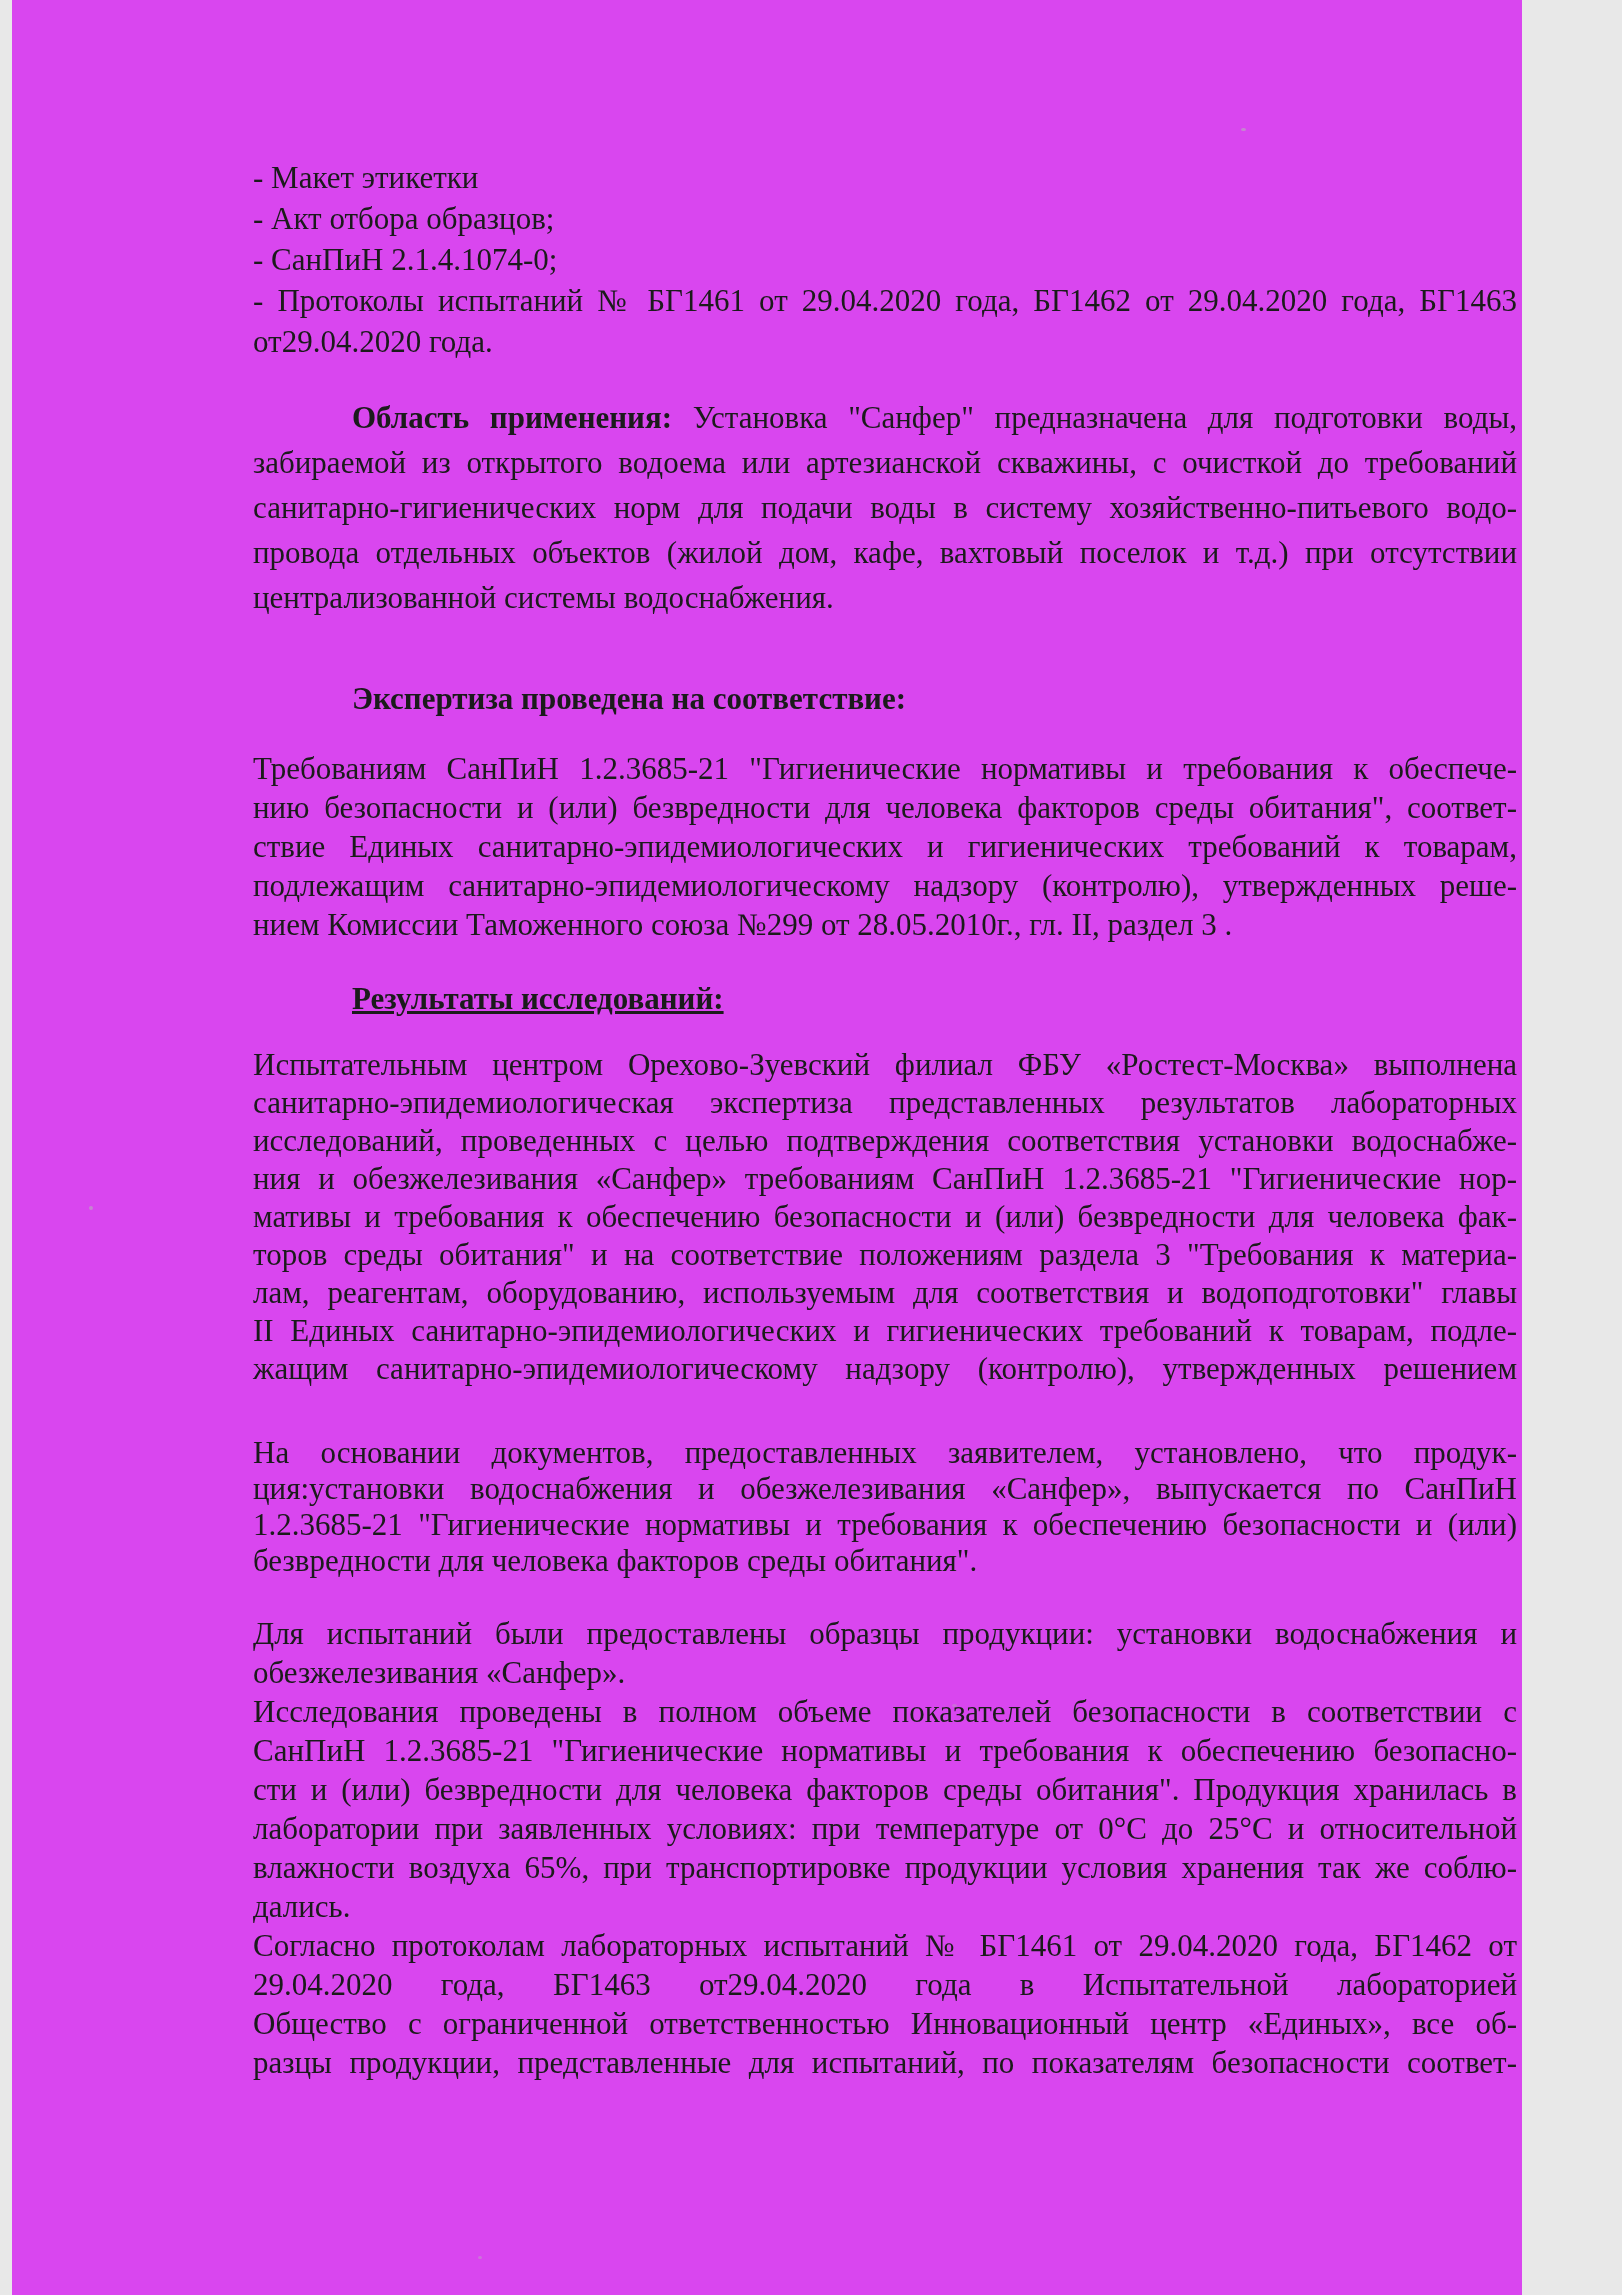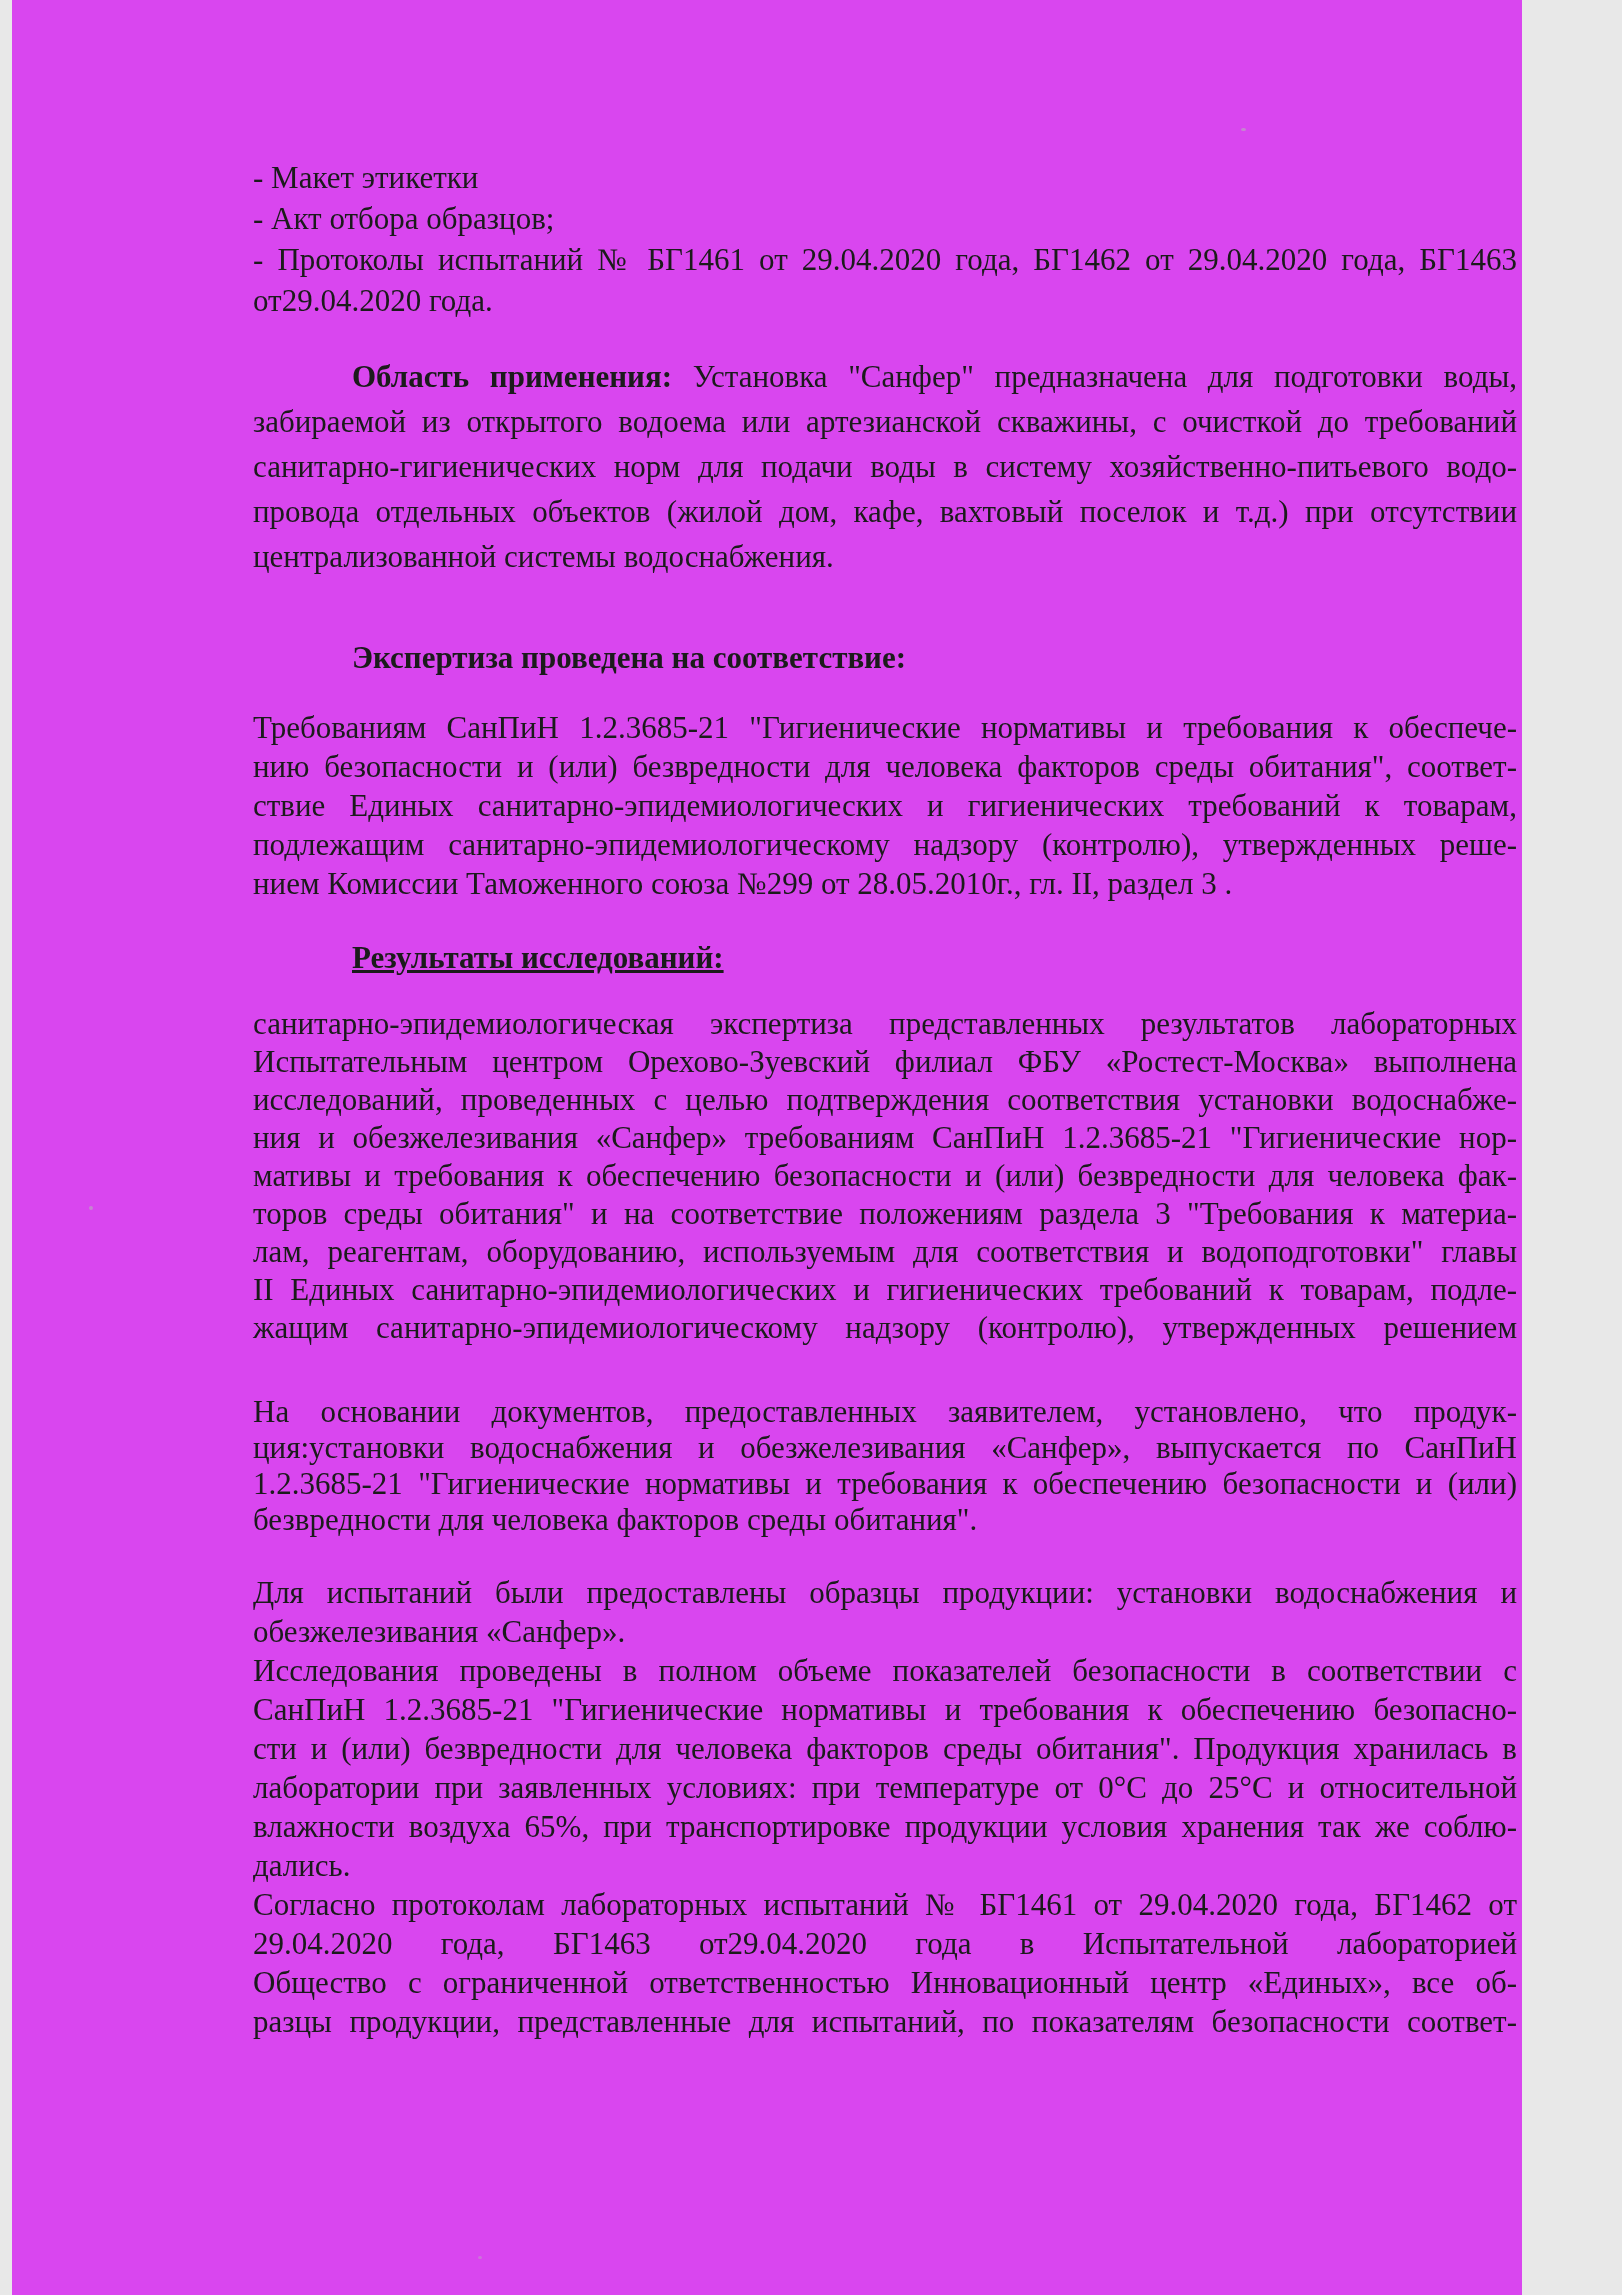--- a/index.html
+++ b/index.html
@@ -45,20 +45,21 @@
 
 <div class="page">
   <div class="speck sp1"></div>
   <div class="speck sp2"></div>
   <div class="speck sp3"></div>
   <div class="speck sp4"></div>
   <div class="content">
       <div class="blk blk-a">
         <div class="line"><span class="seg">- Макет этикетки</span></div>
         <div class="line"><span class="seg">- Акт отбора образцов;</span></div>
+        <div class="line"><span class="seg">- СанПиН 2.1.4.1074-0;</span></div>
         <div class="line j"><span class="seg">- Протоколы испытаний № БГ1461 от 29.04.2020 года, БГ1462 от 29.04.2020 года, БГ1463</span></div>
         <div class="line"><span class="seg">от29.04.2020 года.</span></div>
       </div>
       <div class="blk blk-b">
         <div class="line j"><span class="seg b">Область применения:</span><span class="seg"> Установка "Санфер" предназначена для подготовки воды,</span></div>
         <div class="line j"><span class="seg">забираемой из открытого водоема или артезианской скважины, с очисткой до требований</span></div>
         <div class="line j"><span class="seg">санитарно-гигиенических норм для подачи воды в систему хозяйственно-питьевого водо-</span></div>
         <div class="line j"><span class="seg">провода отдельных объектов (жилой дом, кафе, вахтовый поселок и т.д.) при отсутствии</span></div>
         <div class="line"><span class="seg">централизованной системы водоснабжения.</span></div>
       </div>
@@ -69,22 +70,22 @@
         <div class="line j"><span class="seg">Требованиям СанПиН 1.2.3685-21 "Гигиенические нормативы и требования к обеспече-</span></div>
         <div class="line j"><span class="seg">нию безопасности и (или) безвредности для человека факторов среды обитания", соответ-</span></div>
         <div class="line j"><span class="seg">ствие Единых санитарно-эпидемиологических и гигиенических требований к товарам,</span></div>
         <div class="line j"><span class="seg">подлежащим санитарно-эпидемиологическому надзору (контролю), утвержденных реше-</span></div>
         <div class="line"><span class="seg">нием Комиссии Таможенного союза №299 от 28.05.2010г., гл. II, раздел 3 .</span></div>
       </div>
       <div class="blk blk-e heading">
         <div class="line"><span class="seg b">Результаты исследований:</span></div>
       </div>
       <div class="blk blk-f">
+        <div class="line j"><span class="seg">Испытательным центром Орехово-Зуевский филиал ФБУ «Ростест-Москва» выполнена</span></div>
         <div class="line j"><span class="seg">санитарно-эпидемиологическая экспертиза представленных результатов лабораторных</span></div>
-        <div class="line j"><span class="seg">Испытательным центром Орехово-Зуевский филиал ФБУ «Ростест-Москва» выполнена</span></div>
         <div class="line j"><span class="seg">исследований, проведенных с целью подтверждения соответствия установки водоснабже-</span></div>
         <div class="line j"><span class="seg">ния и обезжелезивания «Санфер» требованиям СанПиН 1.2.3685-21 "Гигиенические нор-</span></div>
         <div class="line j"><span class="seg">мативы и требования к обеспечению безопасности и (или) безвредности для человека фак-</span></div>
         <div class="line j"><span class="seg">торов среды обитания" и на соответствие положениям раздела 3 "Требования к материа-</span></div>
         <div class="line j"><span class="seg">лам, реагентам, оборудованию, используемым для соответствия и водоподготовки" главы</span></div>
         <div class="line j"><span class="seg">II Единых санитарно-эпидемиологических и гигиенических требований к товарам, подле-</span></div>
         <div class="line j"><span class="seg">жащим санитарно-эпидемиологическому надзору (контролю), утвержденных решением</span></div>
       </div>
       <div class="blk blk-g">
         <div class="line j"><span class="seg">На основании документов, предоставленных заявителем, установлено, что продук-</span></div>

